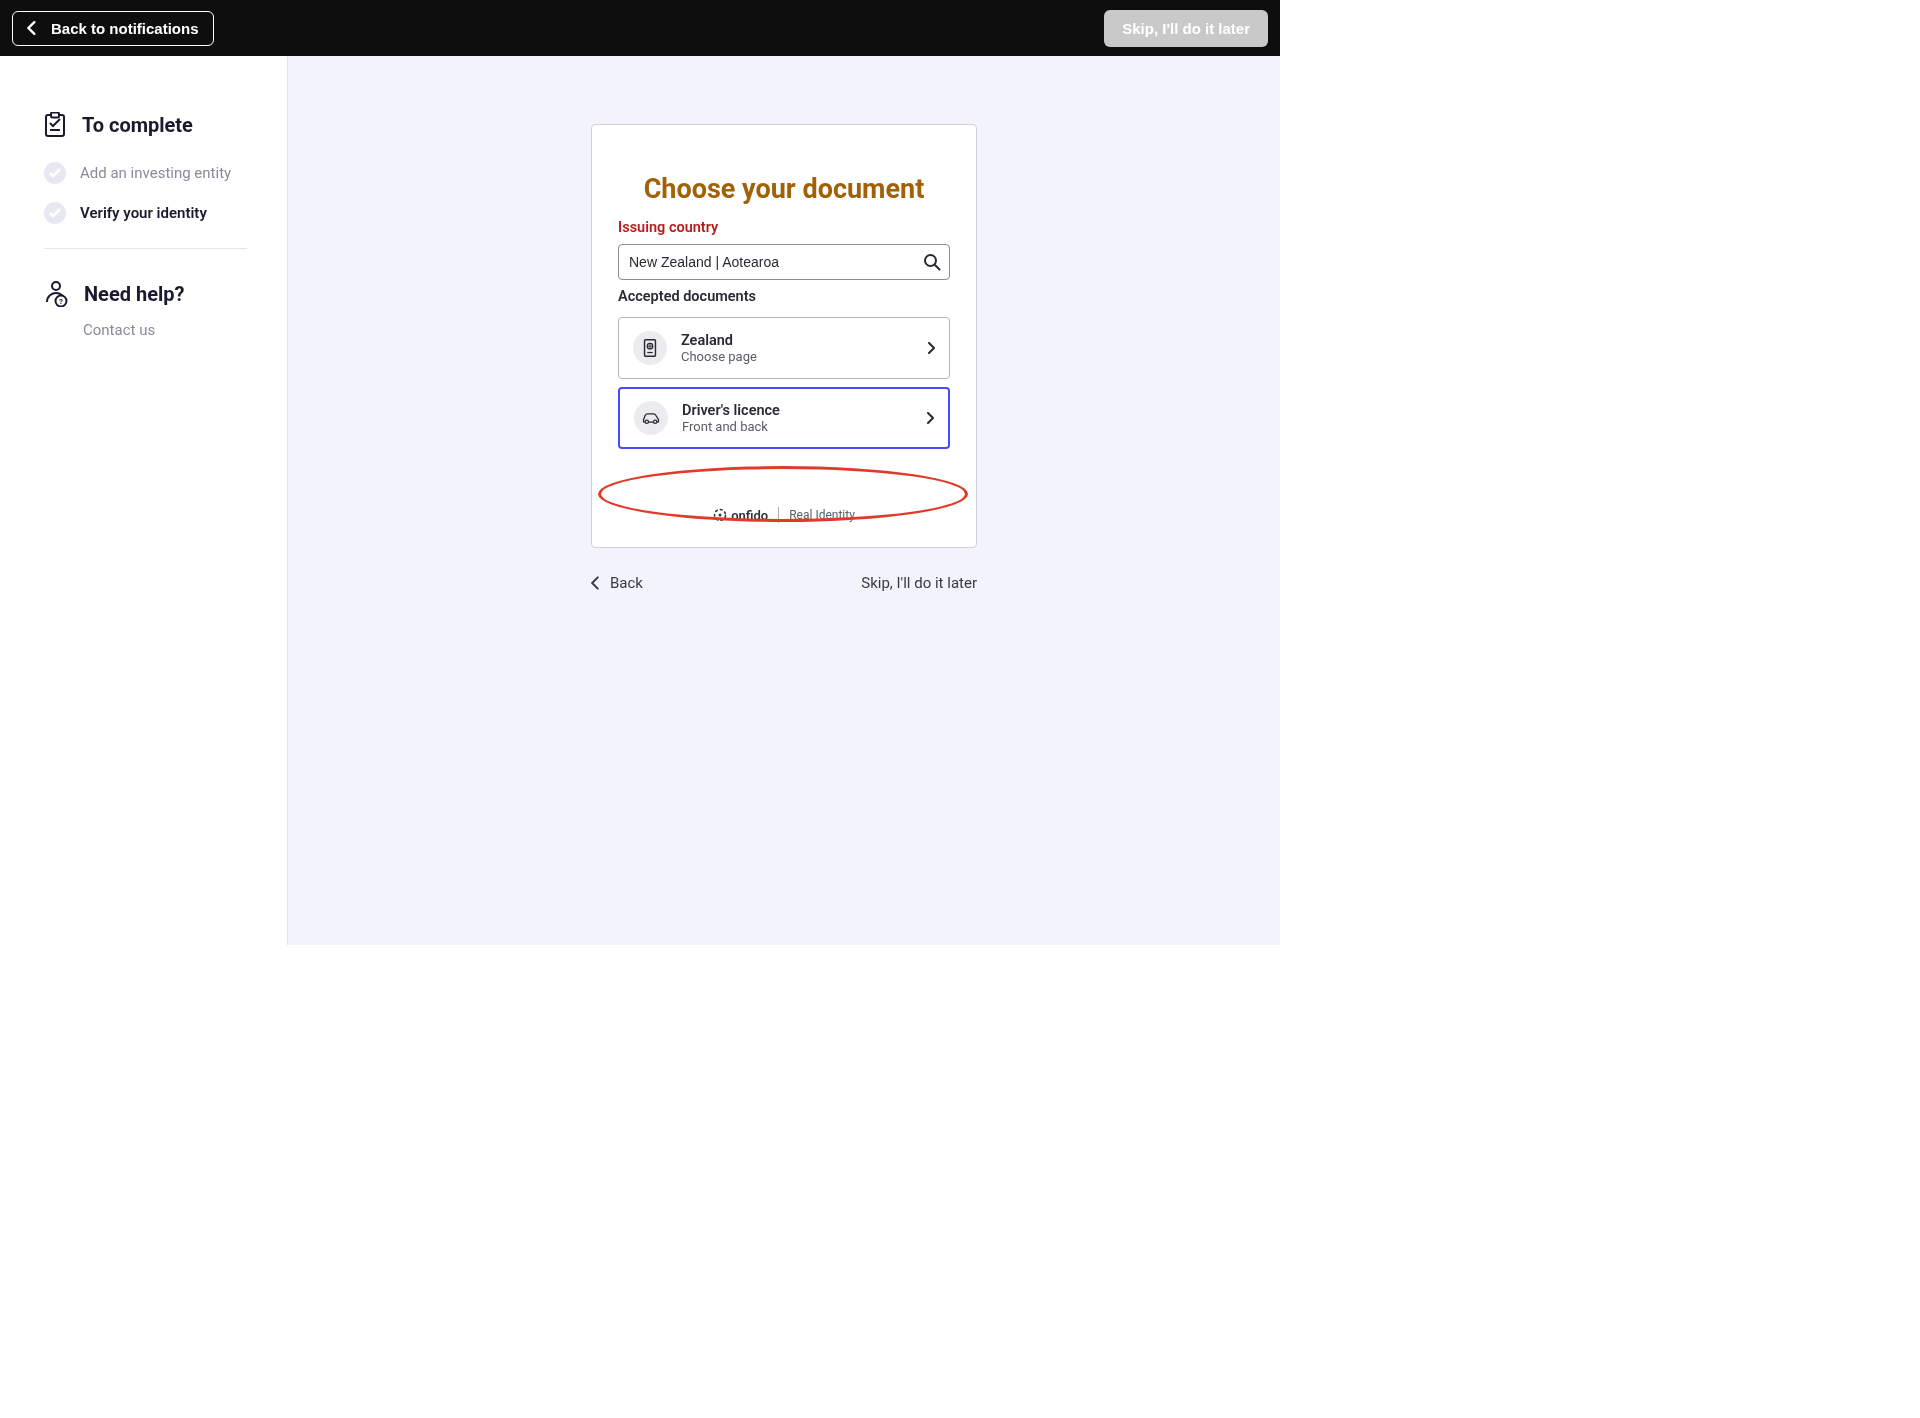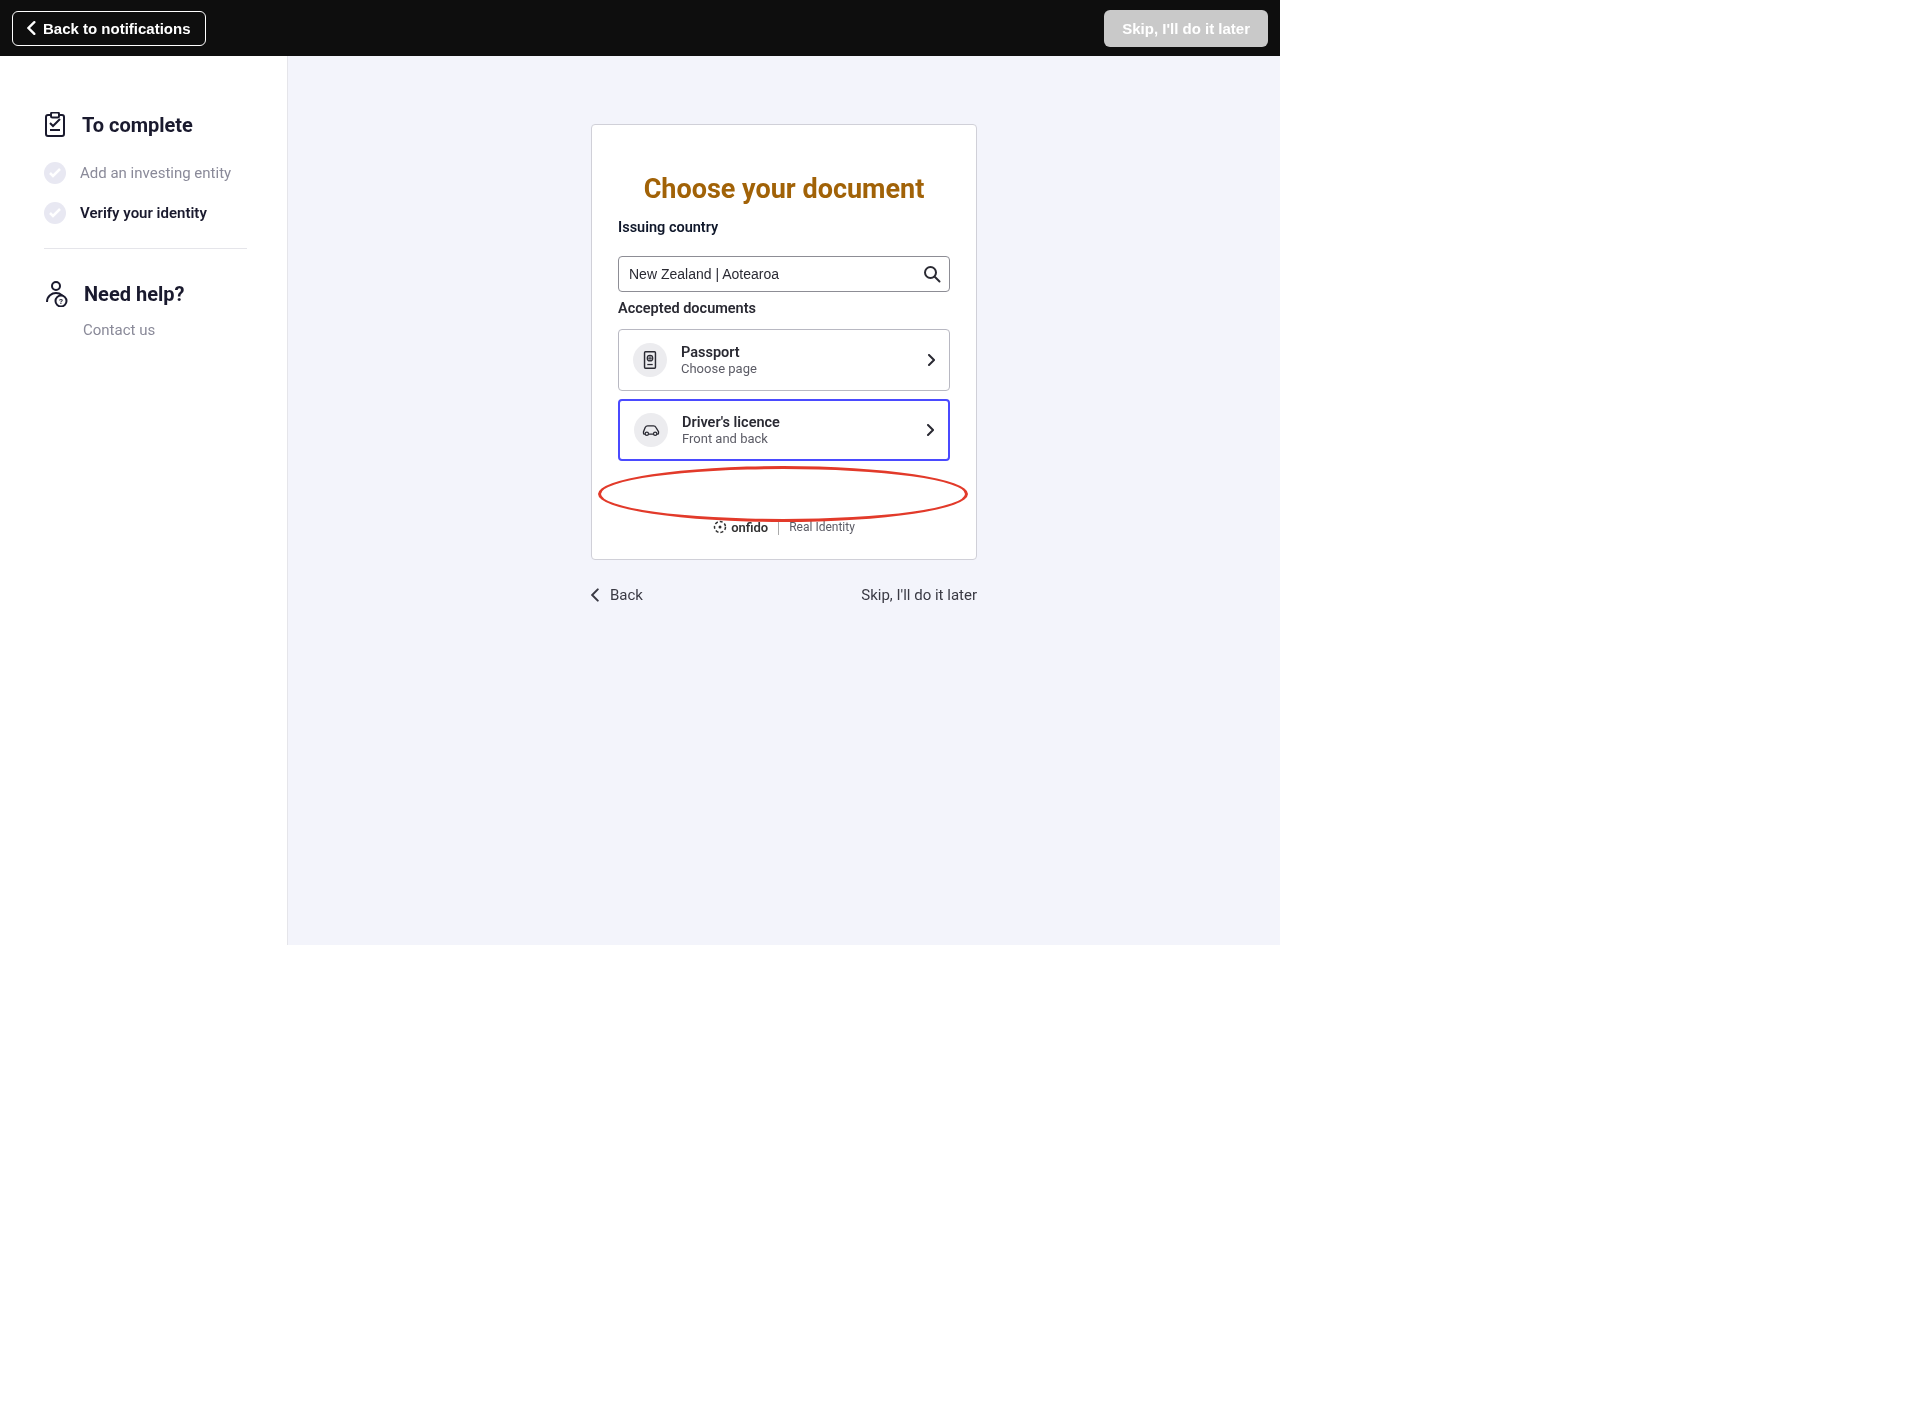--- a/index.html
+++ b/index.html
@@ -21,21 +21,21 @@
   .back-btn {
     border: 1px solid #fff;
     border-radius: 6px;
     color: #fff;
     background: transparent;
     padding: 8px 14px;
     font-size: 15px;
     font-weight: 600;
     display: flex;
     align-items: center;
-    gap: 6px;
+    gap: 14px;
     cursor: pointer;
   }
   .back-btn svg { width: 10px; height: 14px; }
   .skip-top {
     background: #c9c9c9;
     color: #fff;
     border: none;
     border-radius: 6px;
     padding: 10px 18px;
     font-size: 15px;
@@ -118,22 +118,22 @@
   }
   .card-sub {
     font-size: 14.5px;
     text-align: center;
     color: #2a2a33;
     margin-bottom: 30px;
   }
   .field-label {
     font-size: 14.5px;
     font-weight: 600;
-    color: #0f172a;
-    margin-bottom: 20px;
+    color: #b91c1c;
+    margin-bottom: 8px;
   }
   .country-input {
     position: relative;
     border: 1px solid #8d8d95;
     border-radius: 4px;
     height: 36px;
     display: flex;
     padding: 0 36px 0 10px;
     margin-bottom: 8px;
   }
@@ -298,21 +298,21 @@
       <div class="doc-option">
         <div class="doc-icon">
           <svg viewBox="0 0 22 22">
             <rect x="5" y="2" width="12" height="18" rx="1" stroke="#2a2a33" stroke-width="1.6" fill="none"></rect>
             <circle cx="11" cy="9" r="3" stroke="#2a2a33" stroke-width="1.4" fill="none"></circle>
             <path d="M11 6 v6 M8 9 h6" stroke="#2a2a33" stroke-width="1"></path>
             <line x1="8" y1="16" x2="14" y2="16" stroke="#2a2a33" stroke-width="1.4"></line>
           </svg>
         </div>
         <div class="doc-text">
-          <div class="doc-title">Passport</div>
+          <div class="doc-title">Zealand</div>
           <div class="doc-desc">Choose page</div>
         </div>
         <div class="doc-chev">
           <svg viewBox="0 0 8 12">
               <path d="M2 1 L7 6 L2 11" stroke="#2a2a33" stroke-width="2" fill="none" stroke-linecap="round"></path>
             </svg>
         </div>
       </div>
 
       <div class="doc-option selected">

